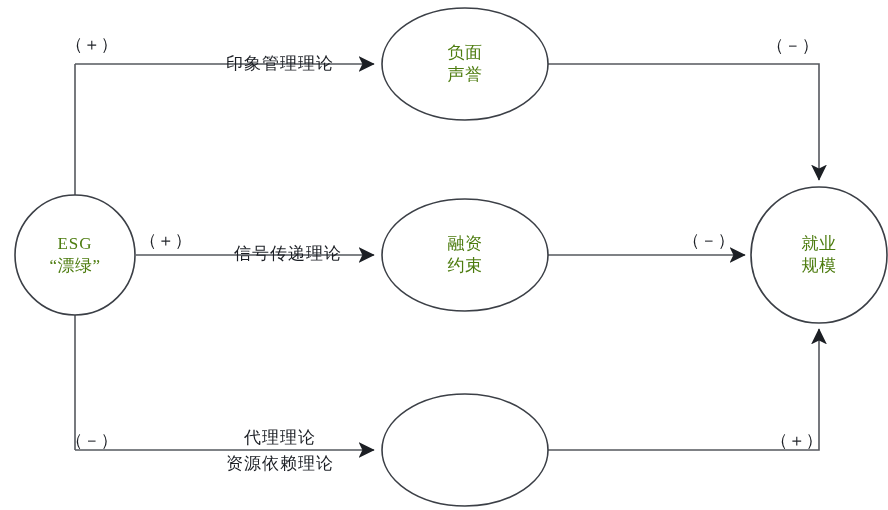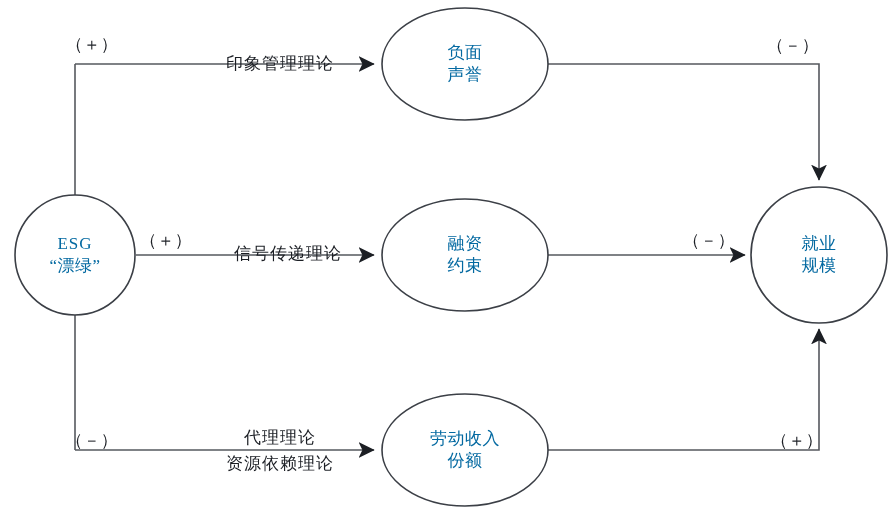--- a/index.html
+++ b/index.html
@@ -32,21 +32,21 @@
     stroke: #55585e;
     stroke-width: 1.6;
   }
   .arrow-head {
     fill: #1c1f24;
     stroke: none;
   }
   .node-label {
     position: absolute;
     text-align: center;
-    color: #0369a1;
+    color: #4d7c0f;
     font-size: 17px;
     line-height: 1.28;
     letter-spacing: 0.5px;
     white-space: nowrap;
     transform: translate(-50%, -50%);
     pointer-events: none;
   }
   .node-label .line-en {
     font-family: "Liberation Serif", "DejaVu Serif", serif;
     letter-spacing: 1px;
@@ -116,24 +116,20 @@
   <div class="node-label" style="left:465px; top:64px;">
     <span>负面</span><br>
     <span>声誉</span>
   </div>
 
   <div class="node-label" style="left:465px; top:255px;">
     <span>融资</span><br>
     <span>约束</span>
   </div>
 
-  <div class="node-label" style="left:465px; top:450px;">
-    <span>劳动收入</span><br>
-    <span>份额</span>
-  </div>
 
   <div class="node-label" style="left:819px; top:255px;text-align:right;">
     <span>就业</span><br>
     <span>规模</span>
   </div>
 
   <div class="sign-label" style="left:92px; top:44px;">（＋）</div>
 
   <div class="sign-label" style="left:166px; top:240px;">（＋）</div>
 

